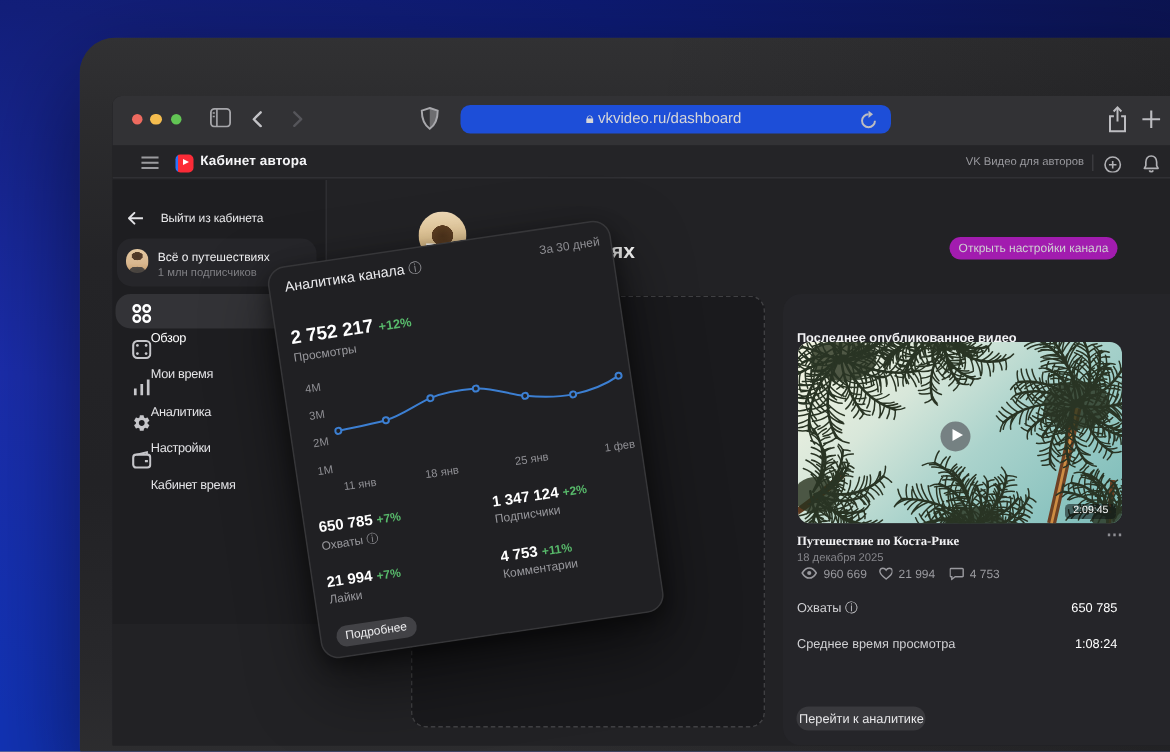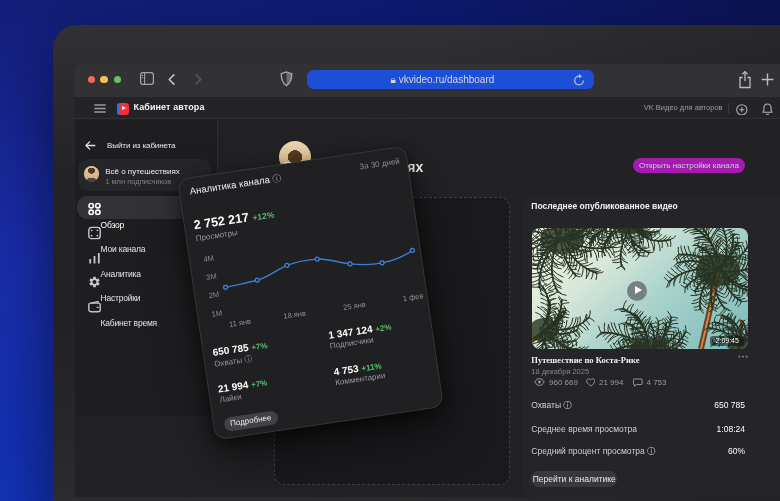--- a/index.html
+++ b/index.html
@@ -166,21 +166,21 @@
           <div class="mtxt" style="color:#fff">Обзор</div>
         </div>
         <div class="menurow" style="top:102.3px">
           <svg class="micon" viewBox="0 0 13 13">
             <rect x="0.8" y="0.8" width="11.4" height="11.4" rx="2.8" fill="none" stroke="#c6c6ca" stroke-width="1.4"></rect>
             <circle cx="3.6" cy="3.8" r="0.9" fill="#c6c6ca"></circle>
             <circle cx="3.6" cy="9.2" r="0.9" fill="#c6c6ca"></circle>
             <circle cx="9.4" cy="3.8" r="0.9" fill="#c6c6ca"></circle>
             <circle cx="9.4" cy="9.2" r="0.9" fill="#c6c6ca"></circle>
           </svg>
-          <div class="mtxt">Мои канала</div>
+          <div class="mtxt">Мои время</div>
         </div>
         <div class="menurow" style="top:126.8px">
           <svg class="micon" viewBox="0 0 13 13">
             <line x1="2.2" y1="12" x2="2.2" y2="7.5" stroke="#c6c6ca" stroke-width="1.8"></line>
             <line x1="6.5" y1="12" x2="6.5" y2="4.5" stroke="#c6c6ca" stroke-width="1.8"></line>
             <line x1="10.8" y1="12" x2="10.8" y2="1.5" stroke="#c6c6ca" stroke-width="1.8"></line>
           </svg>
           <div class="mtxt">Аналитика</div>
         </div>
         <div class="menurow" style="top:151.3px">
@@ -196,21 +196,21 @@
             <line x1="8.6" y1="6.9" x2="10.6" y2="6.9" stroke="#c6c6ca" stroke-width="1.4"></line>
           </svg>
           <div class="mtxt">Кабинет время</div>
         </div>
       </div>
       <div class="abs" style="left:204.2px;top:21.5px;width:32px;height:32px;border-radius:50%;background:radial-gradient(ellipse 38% 36% at 50% 50%, #4f351c 0%, #5e3f23 58%, rgba(94,63,35,0) 60%), linear-gradient(180deg, #eed9b6 0%, #e4c795 55%, #cba671 100%);"></div>
       <div class="abs" style="right:366.5px;top:39px;font-size:14px;font-weight:bold;color:#fff;white-space:nowrap;">Всё о путешествиях</div>
       <div id="dashed" class="abs"></div>
       <div class="abs" style="left:558.2px;top:38px;width:112px;height:15.5px;background:#a21caf;border-radius:8px;line-height:15.5px;text-align:center;font-size:8px;color:#cfcfd2;">Открыть настройки канала</div>
       <div id="rightcard" class="abs">
-        <div class="abs" style="left:8.8px;top:5px;font-size:8.5px;font-weight:bold;color:#f2f2f4;">Последнее опубликованное видео</div>
+        <div class="abs" style="left:8.8px;top:24px;font-size:8.5px;font-weight:bold;color:#f2f2f4;">Последнее опубликованное видео</div>
         <div class="abs" style="left:9.5px;top:31.5px;width:216px;height:121px;border-radius:8px;overflow:hidden;">
           <svg width="216" height="121" viewBox="0 0 216 121">
             <defs>
               <linearGradient id="sky" x1="0" y1="0.2" x2="1" y2="0.8">
                 <stop offset="0" stop-color="#f0f3e2"></stop>
                 <stop offset="0.28" stop-color="#d8e7da"></stop>
                 <stop offset="0.58" stop-color="#abd3cc"></stop>
                 <stop offset="1" stop-color="#82bfbc"></stop>
               </linearGradient>
             </defs>
@@ -256,24 +256,20 @@
           </svg>
           <span class="abs" style="left:114px;top:1px;">4 753</span>
         </div>
         <div class="row abs" style="top:203.5px;">
           <span class="rl">Охваты ⓘ</span>
           <span class="rv">650 785</span>
         </div>
         <div class="row abs" style="top:227.5px;">
           <span class="rl">Среднее время просмотра</span>
           <span class="rv">1:08:24</span>
-        </div>
-        <div class="row abs" style="top:249.5px;">
-          <span class="rl">Средний процент просмотра ⓘ</span>
-          <span class="rv">60%</span>
         </div>
         <div class="abs" style="left:8.8px;top:274.5px;width:86px;height:16px;background:#39393d;border-radius:8px;line-height:16px;text-align:center;font-size:8.5px;color:#e8e8ea;">Перейти к аналитике</div>
       </div>
     </div>
   </div>
   <div id="card" class="abs">
     <div class="abs" style="left:10px;top:7px;font-size:9.5px;color:#ededf0;">Аналитика канала <span style="font-size:9px;color:#98989d;">ⓘ</span></div>
     <div class="abs" style="right:7px;top:8.5px;font-size:8px;color:#8e8e93;">За 30 дней</div>
     <div class="abs" style="left:9px;top:40px;font-size:12.5px;font-weight:bold;color:#fff;">2 752 217 <span class="green" style="font-size:8.5px;font-weight:bold;">+12%</span></div>
     <div class="abs" style="left:9px;top:56px;font-size:8px;color:#98989d;">Просмотры</div>

